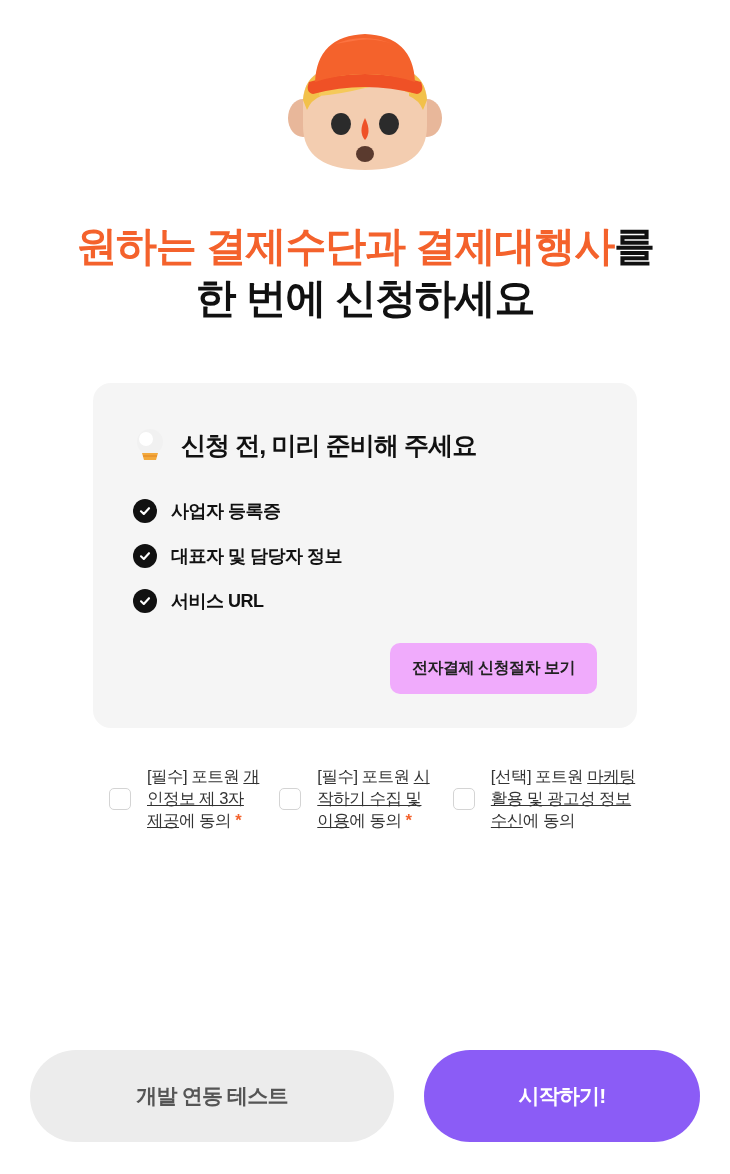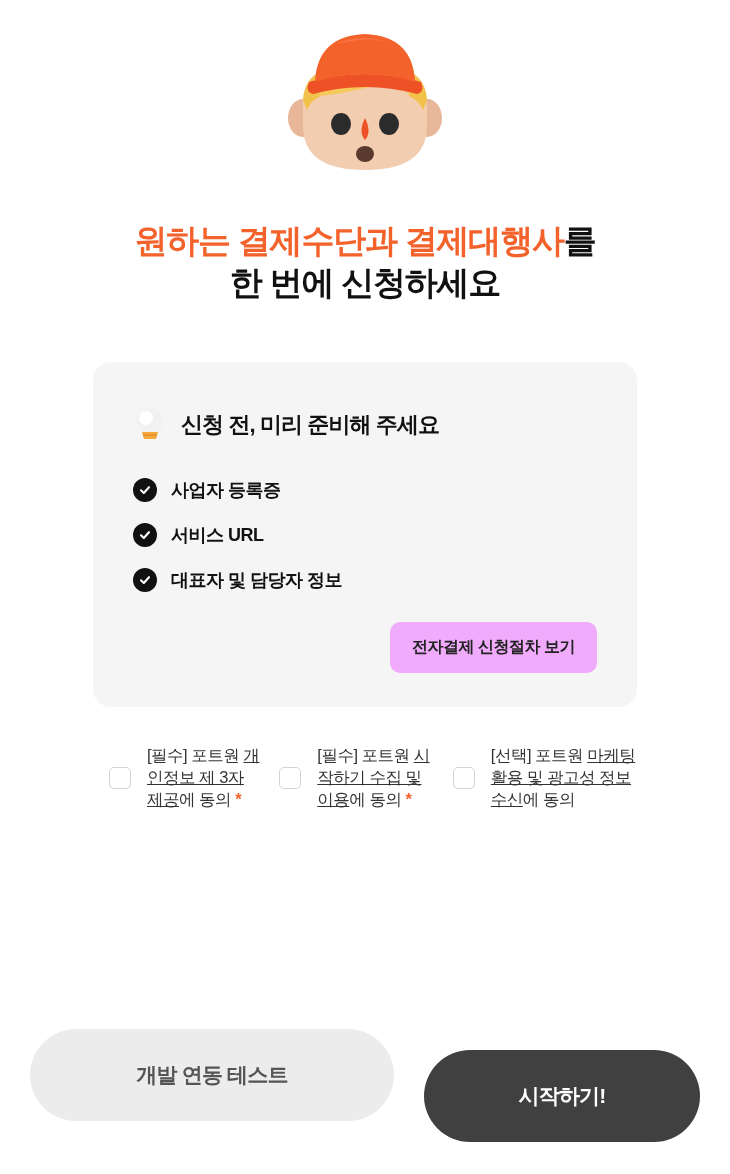--- a/index.html
+++ b/index.html
@@ -32,21 +32,21 @@
     left: 0; top: 0;
     width: 180px;
     height: 160px;
   }
 
   
   .headline {
     margin-top: 38px;
     text-align: center;
     line-height: 1.28;
-    font-size: 33px;
+    font-size: 41px;
     font-weight: bold;
     letter-spacing: -1.2px;
     color: #111111;
     width: 660px;
   }
   .headline .accent { color: #f4622c; }
 
   
   .prep-card {
     margin-top: 58px;
@@ -59,21 +59,21 @@
     display: flex;
     align-items: center;
     gap: 14px;
   }
   .bulb {
     width: 34px; height: 38px;
     position: relative;
     flex: 0 0 auto;
   }
   .prep-title {
-    font-size: 22px;
+    font-size: 25px;
     font-weight: bold;
     letter-spacing: -0.9px;
     color: #111111;
   }
   .check-list {
     margin-top: 34px;
     display: flex;
     flex-direction: column;
     gap: 21px;
   }
@@ -168,23 +168,22 @@
     align-items: center;
     justify-content: center;
   }
   .btn-secondary {
     flex: 1 1 0;
     background: #ececec;
     color: #555555;
   }
   .btn-primary {
     flex: 0 0 276px;
-    background: #404040;
+    background: #8b5cf6;
     color: #ffffff;
-    margin-top: 21px;
   }
 </style>
 </head>
 <body>
 
 <div class="screen">
 
   <div class="mascot-wrap">
     <svg class="mascot" viewBox="0 0 180 160">
 
@@ -238,29 +237,29 @@
             </svg>
         </span>
         <span class="check-label">사업자 등록증</span>
       </li>
       <li class="check-item">
         <span class="check-mark">
           <svg width="14" height="14" viewBox="0 0 14 14">
               <path d="M3 7.3 L5.8 10 L11 4.2" stroke="#ffffff" stroke-width="2.1" fill="none" stroke-linecap="round" stroke-linejoin="round"></path>
             </svg>
         </span>
-        <span class="check-label">서비스 URL</span>
+        <span class="check-label">대표자 및 담당자 정보</span>
       </li>
       <li class="check-item">
         <span class="check-mark">
           <svg width="14" height="14" viewBox="0 0 14 14">
               <path d="M3 7.3 L5.8 10 L11 4.2" stroke="#ffffff" stroke-width="2.1" fill="none" stroke-linecap="round" stroke-linejoin="round"></path>
             </svg>
         </span>
-        <span class="check-label">대표자 및 담당자 정보</span>
+        <span class="check-label">서비스 URL</span>
       </li>
     </ul>
 
     <div class="guide-row">
       <button class="guide-btn">전자결제 신청절차 보기</button>
     </div>
   </section>
 
   <div class="agreements">
     <div class="agree-row">

